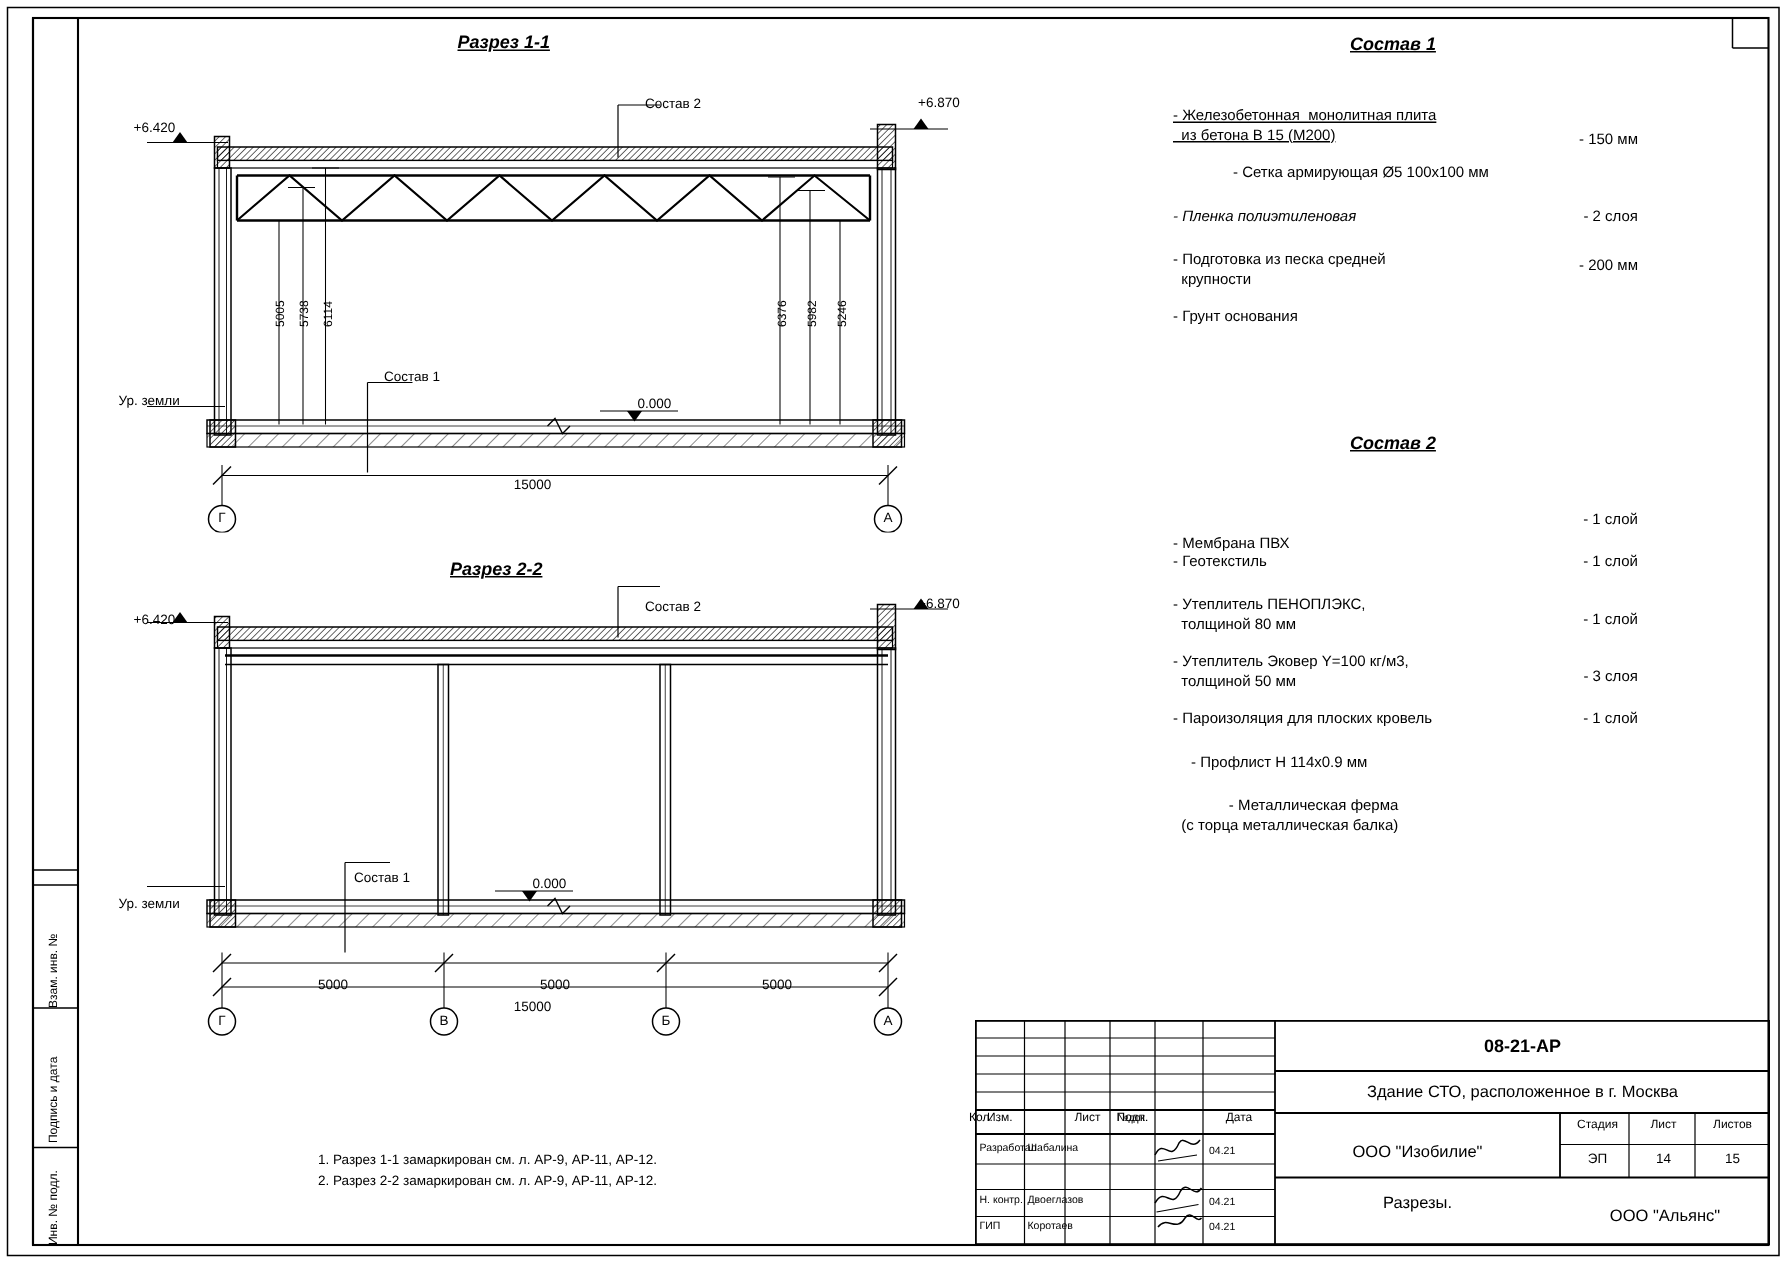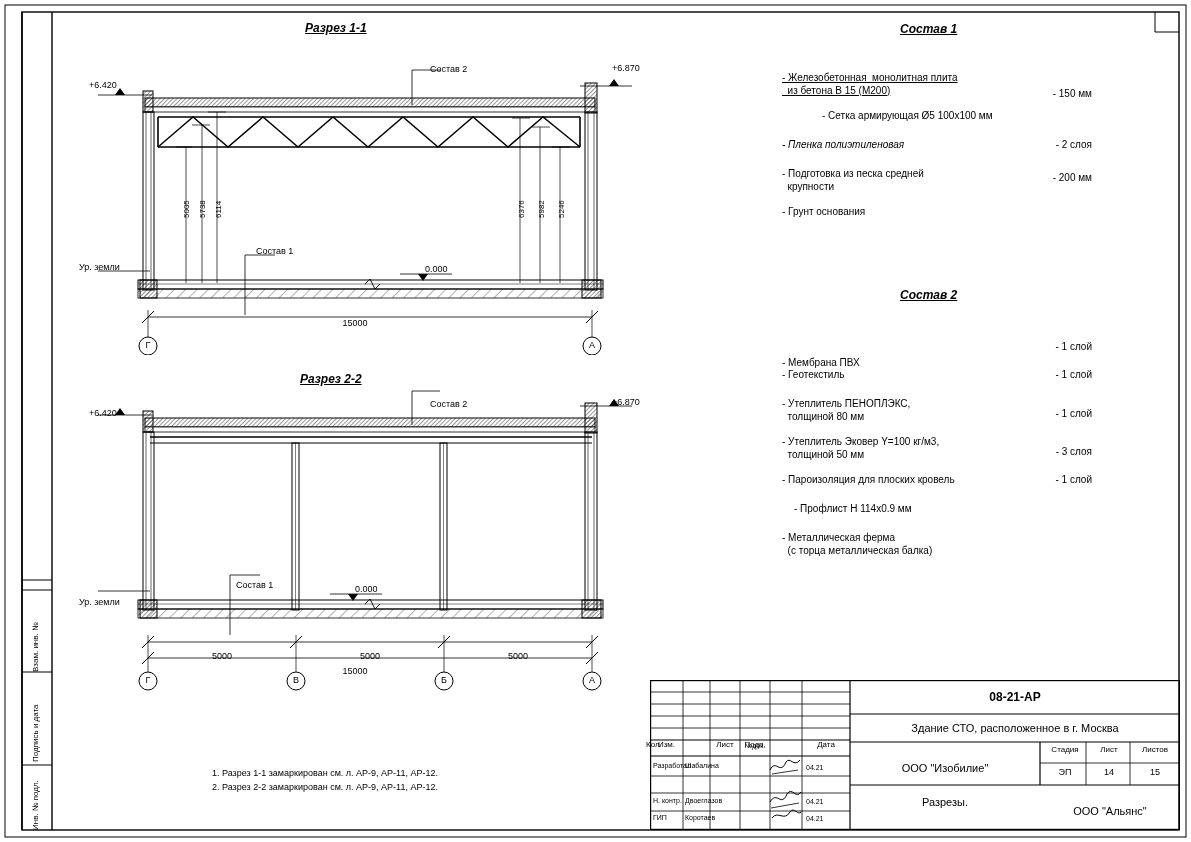--- a/index.html
+++ b/index.html
@@ -285,21 +285,21 @@
     </div>
     <div style="position:relative;height:29px;">
       <div class="txt" style="position:absolute;left:0;top:0;">- Пароизоляция для плоских кровель</div>
       <div class="txt" style="position:absolute;right:0;top:0;">- 1 слой</div>
     </div>
     <div style="position:relative;height:29px;">
       <div class="txt" style="position:absolute;left:12px;top:0;">- Профлист Н 114х0.9 мм</div>
       <div class="txt" style="position:absolute;right:0;top:0;"></div>
     </div>
     <div style="position:relative;height:34px;">
-      <div class="txt" style="position:absolute;left:0;top:0;">- Металлическая ферма
+      <div class="txt" style="position:absolute;left:0;top:0;text-align:right;">- Металлическая ферма
   (с торца металлическая балка)</div>
       <div class="txt" style="position:absolute;right:0;top:0;"></div>
     </div>
   </div>
 
   <div class="abs txt t9" style="left:212px;top:768px;">1. Разрез 1-1 замаркирован см. л. АР-9, АР-11, АР-12.</div>
   <div class="abs txt t9" style="left:212px;top:782px;">2. Разрез 2-2 замаркирован см. л. АР-9, АР-11, АР-12.</div>
 
   <svg class="abs" style="left:650px;top:680px;" width="530" height="150">
 

